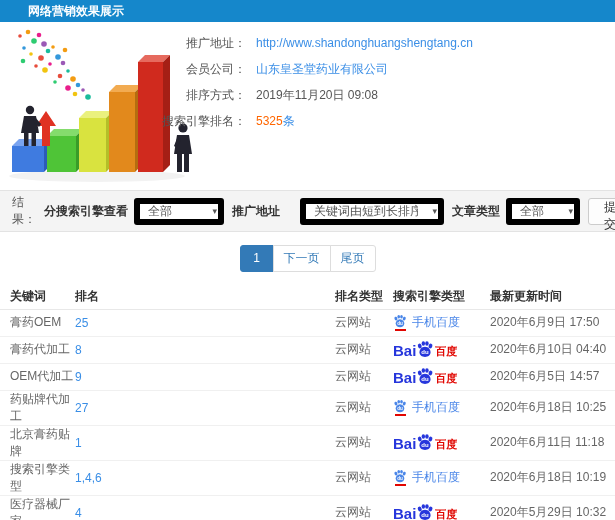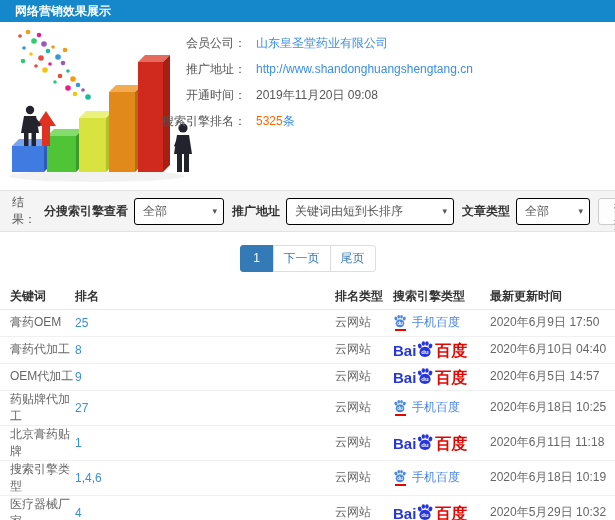--- a/index.html
+++ b/index.html
@@ -10,21 +10,21 @@
     color: #333;
     background: #fff;
     overflow: hidden;
   }
   
   .topbar {
     height: 22px;
     background: #1587cb;
     color: #fff;
     line-height: 22px;
-    padding-left: 15px;
+    padding-left: 28px;
     font-weight: bold;
     font-size: 12px;
   }
   
   .content { position: relative; height: 168px; background: #fff; }
   .illustration { position: absolute; left: 2px; top: 2px; width: 200px; height: 162px; }
   .info { position: absolute; left: 140px; top: 12px; }
   .info-row { display: flex; align-items: center; height: 18px; margin-bottom: 8px; }
   .info-label { width: 106px; text-align: right; color: #555; }
   .info-value { margin-left: 10px; color: #555; }
@@ -46,28 +46,28 @@
   .filter-label { font-weight: bold; color: #333; margin: 0 6px 0 8px; white-space: nowrap; }
   .select-wrap { position: relative; display: inline-block; }
   .select-wrap::after {
     content: "▾";
     position: absolute; right: 7px; top: 50%;
     transform: translateY(-50%);
     font-size: 9px; color: #555; pointer-events: none;
   }
   .select-wrap select {
     appearance: none; -webkit-appearance: none;
-    border: 1px solid #000000; border-radius: 3px;
+    border: 6px solid #000000; border-radius: 3px;
     background: #fff; color: #555;
     height: 27px; padding: 0 20px 0 8px;
     font-size: 12px;
     font-family: "Liberation Sans", "DejaVu Sans", sans-serif;
   }
   .sel-engine select { width: 90px; }
-  .sel-sort select { width: 168px; }
+  .sel-sort select { width: 144px; margin-left: 14px; }
   .sel-type select { width: 74px; }
   .submit-btn {
     height: 27px; margin-left: 8px; padding: 0 15px;
     border: 1px solid #ccc; border-radius: 3px;
     background: #fdfdfd; color: #333; font-size: 12px;
     cursor: pointer;
     font-family: "Liberation Sans", "DejaVu Sans", sans-serif;
   }
   
   .pagination { display: flex; justify-content: center; padding: 13px 0 12px 0; }
@@ -88,21 +88,21 @@
     height: 25px; border-bottom: 1px solid #e8e8e8;
     font-size: 12px;
   }
   td { height: 27px; border-bottom: 1px solid #f0f0f0; color: #666; font-size: 12px; }
   .c-kw { padding-left: 10px; }
   .td-rank a { color: #3a8ee6; text-decoration: none; cursor: pointer; }
   
   .engine-wrap { display: inline-flex; align-items: center; }
   .baidu-logo { display: inline-flex; align-items: flex-end; }
   .bai { color: #2636dc; font-weight: bold; font-size: 15px; line-height: 15px; }
-  .bdu-cn { color: #e10601; font-weight: bold; font-size: 16px; line-height: 14px; margin-left: 1px; }
+  .bdu-cn { color: #e10601; font-weight: bold; font-size: 11px; line-height: 14px; margin-left: 1px; }
   .mobile-baidu { display: inline-flex; align-items: center; }
   .mb-paw { display: inline-flex; flex-direction: column; align-items: center; }
   .mb-bar { width: 11px; height: 2px; background: #e10601; margin-top: 1px; }
   .mb-label { color: #4a86e8; margin-left: 5px; }
 </style>
 </head>
 <body>
 
 <div class="topbar">
   <span>网络营销效果展示</span>
@@ -187,29 +187,29 @@
       <circle cx="181" cy="104" r="4.6"></circle>
       <path d="M175,111 L187,111 L190,130 L172,130 Z"></path>
       <rect x="175" y="130" width="5" height="18"></rect>
       <rect x="182" y="130" width="5" height="18"></rect>
       <path d="M176,112 L172,122 L175,124 L179,115 Z"></path>
     </g>
   </svg>
 
   <div class="info">
     <div class="info-row">
+      <span class="info-label">推广地址：</span>
+      <a class="info-value link">http://www.shandonghuangshengtang.cn</a>
+    </div>
+    <div class="info-row">
       <span class="info-label">会员公司：</span>
       <a class="info-value link">山东皇圣堂药业有限公司</a>
     </div>
     <div class="info-row">
-      <span class="info-label">推广地址：</span>
-      <a class="info-value link">http://www.shandonghuangshengtang.cn</a>
-    </div>
-    <div class="info-row">
-      <span class="info-label">开通时间：</span>
+      <span class="info-label">排序方式：</span>
       <span class="info-value">2019年11月20日 09:08</span>
     </div>
     <div class="info-row">
       <span class="info-label">搜索引擎排名：</span>
       <span class="info-value"><span class="count-num">5325</span><span class="count-suffix">条</span></span>
     </div>
   </div>
 </div>
 
 <div class="filter-bar">

